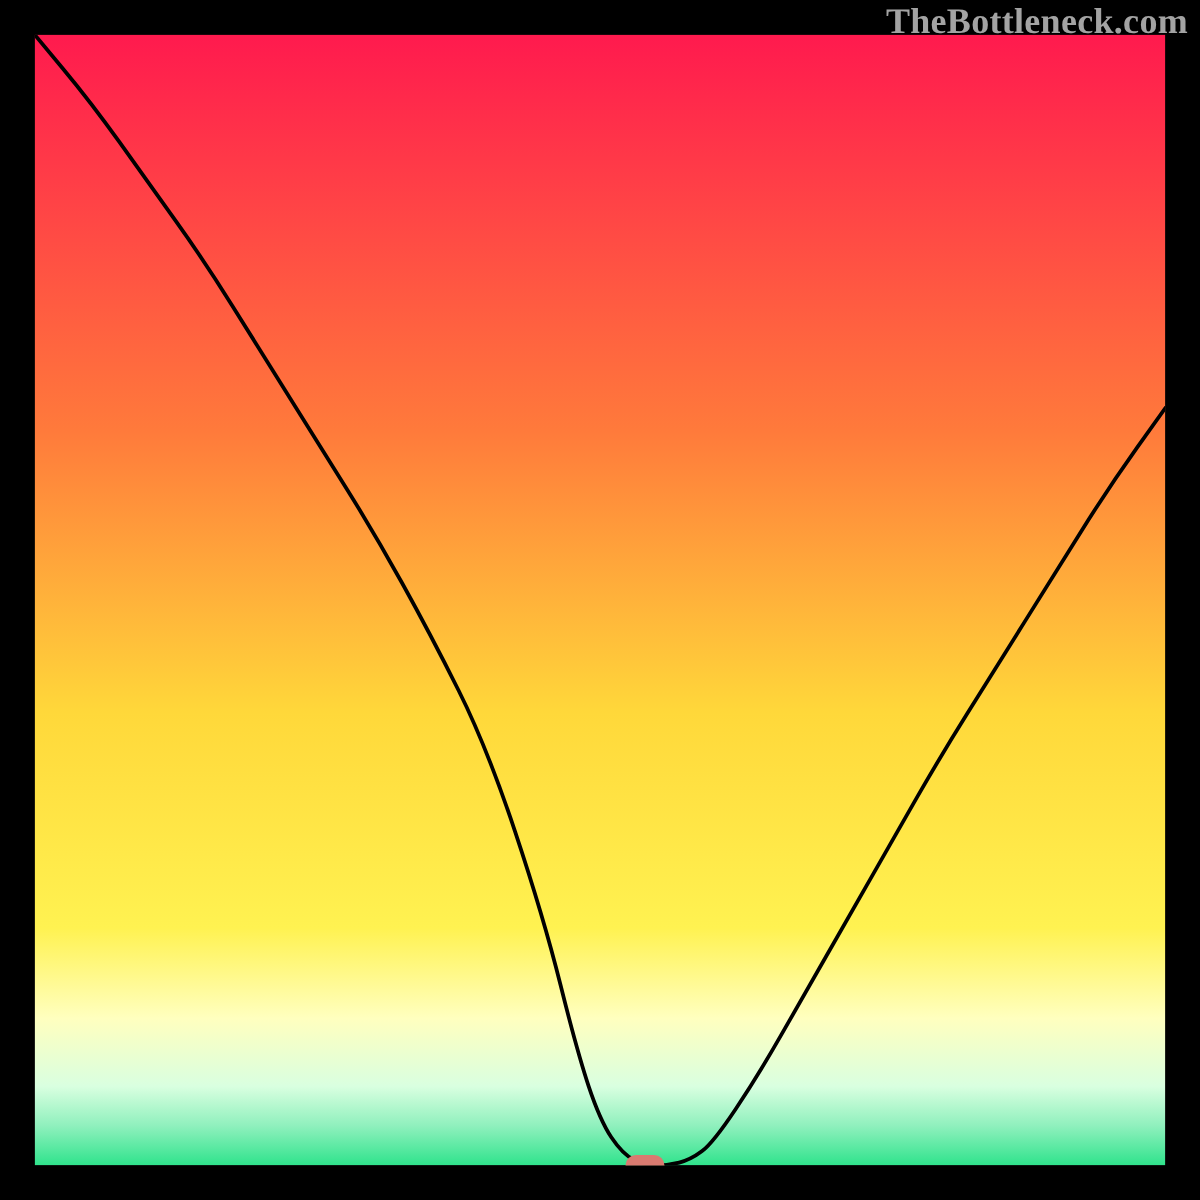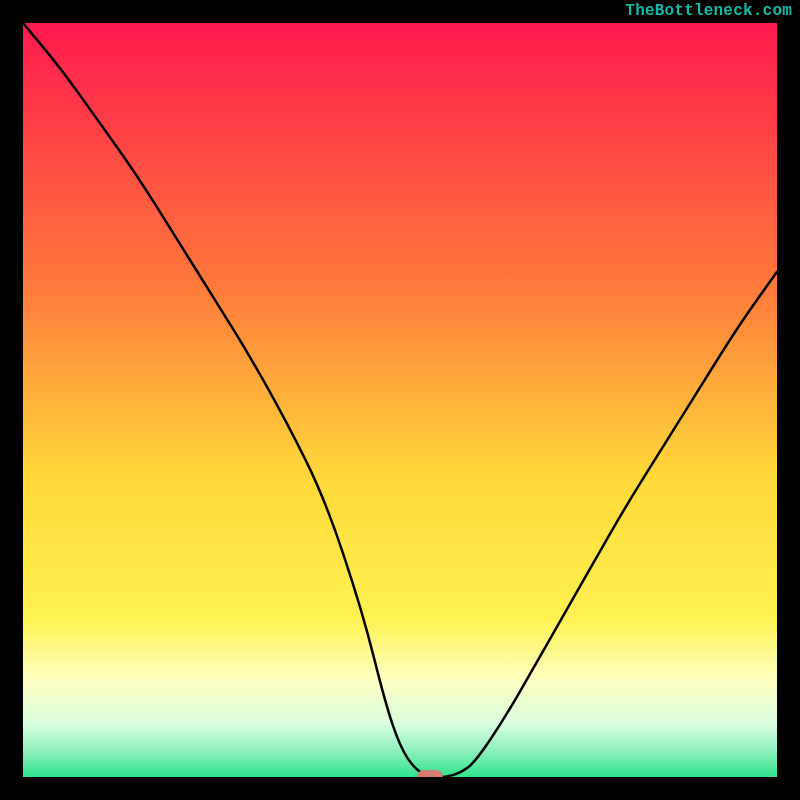--- a/index.html
+++ b/index.html
@@ -21,23 +21,23 @@
     left: 23px;
     top: 23px;
     width: 754px;
     height: 754px;
     overflow: hidden;
   }
   .watermark {
     position: absolute;
     top: 2px;
     right: 8px;
-    color: #14b8a6;
-    font-family: Liberation Mono, monospace;
-    font-size: 16px;
+    color: #a3a3a3;
+    font-family: Liberation Serif, serif;
+    font-size: 24px;
     font-weight: 600;
     letter-spacing: 0.2px;
     z-index: 5;
   }
   svg {
     display: block;
   }
   .marker {
     position: absolute;
     width: 26px;

